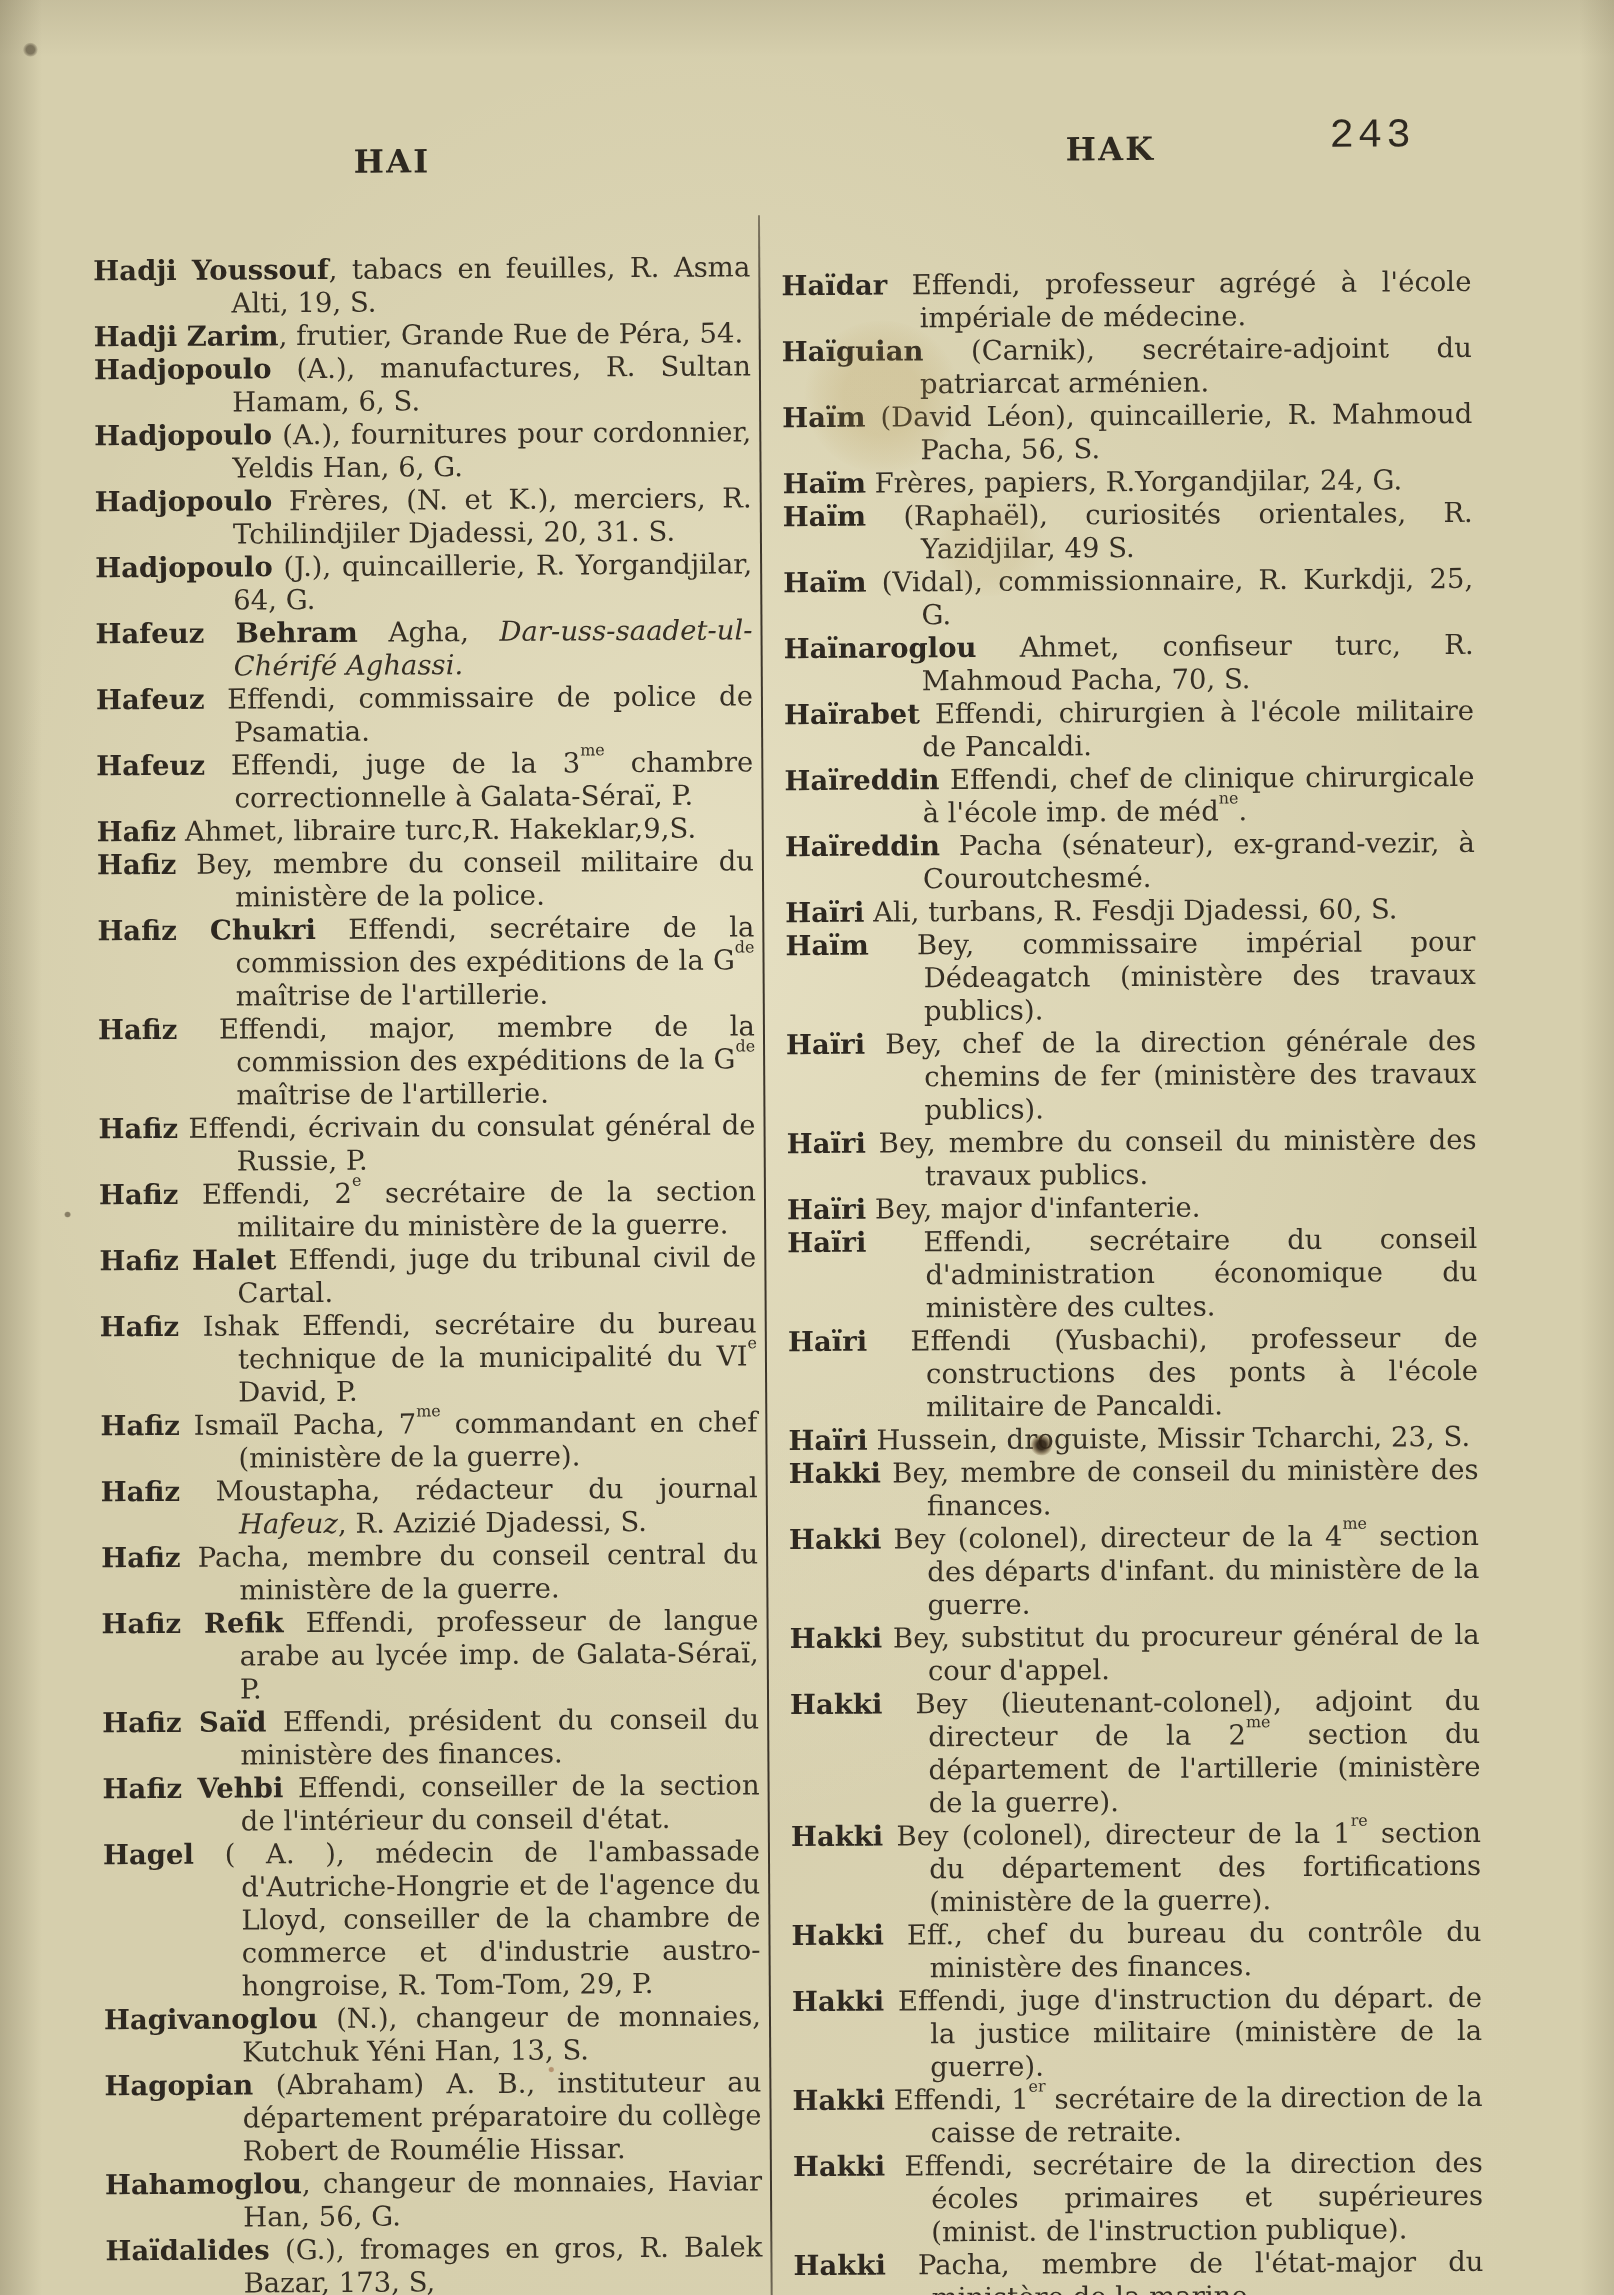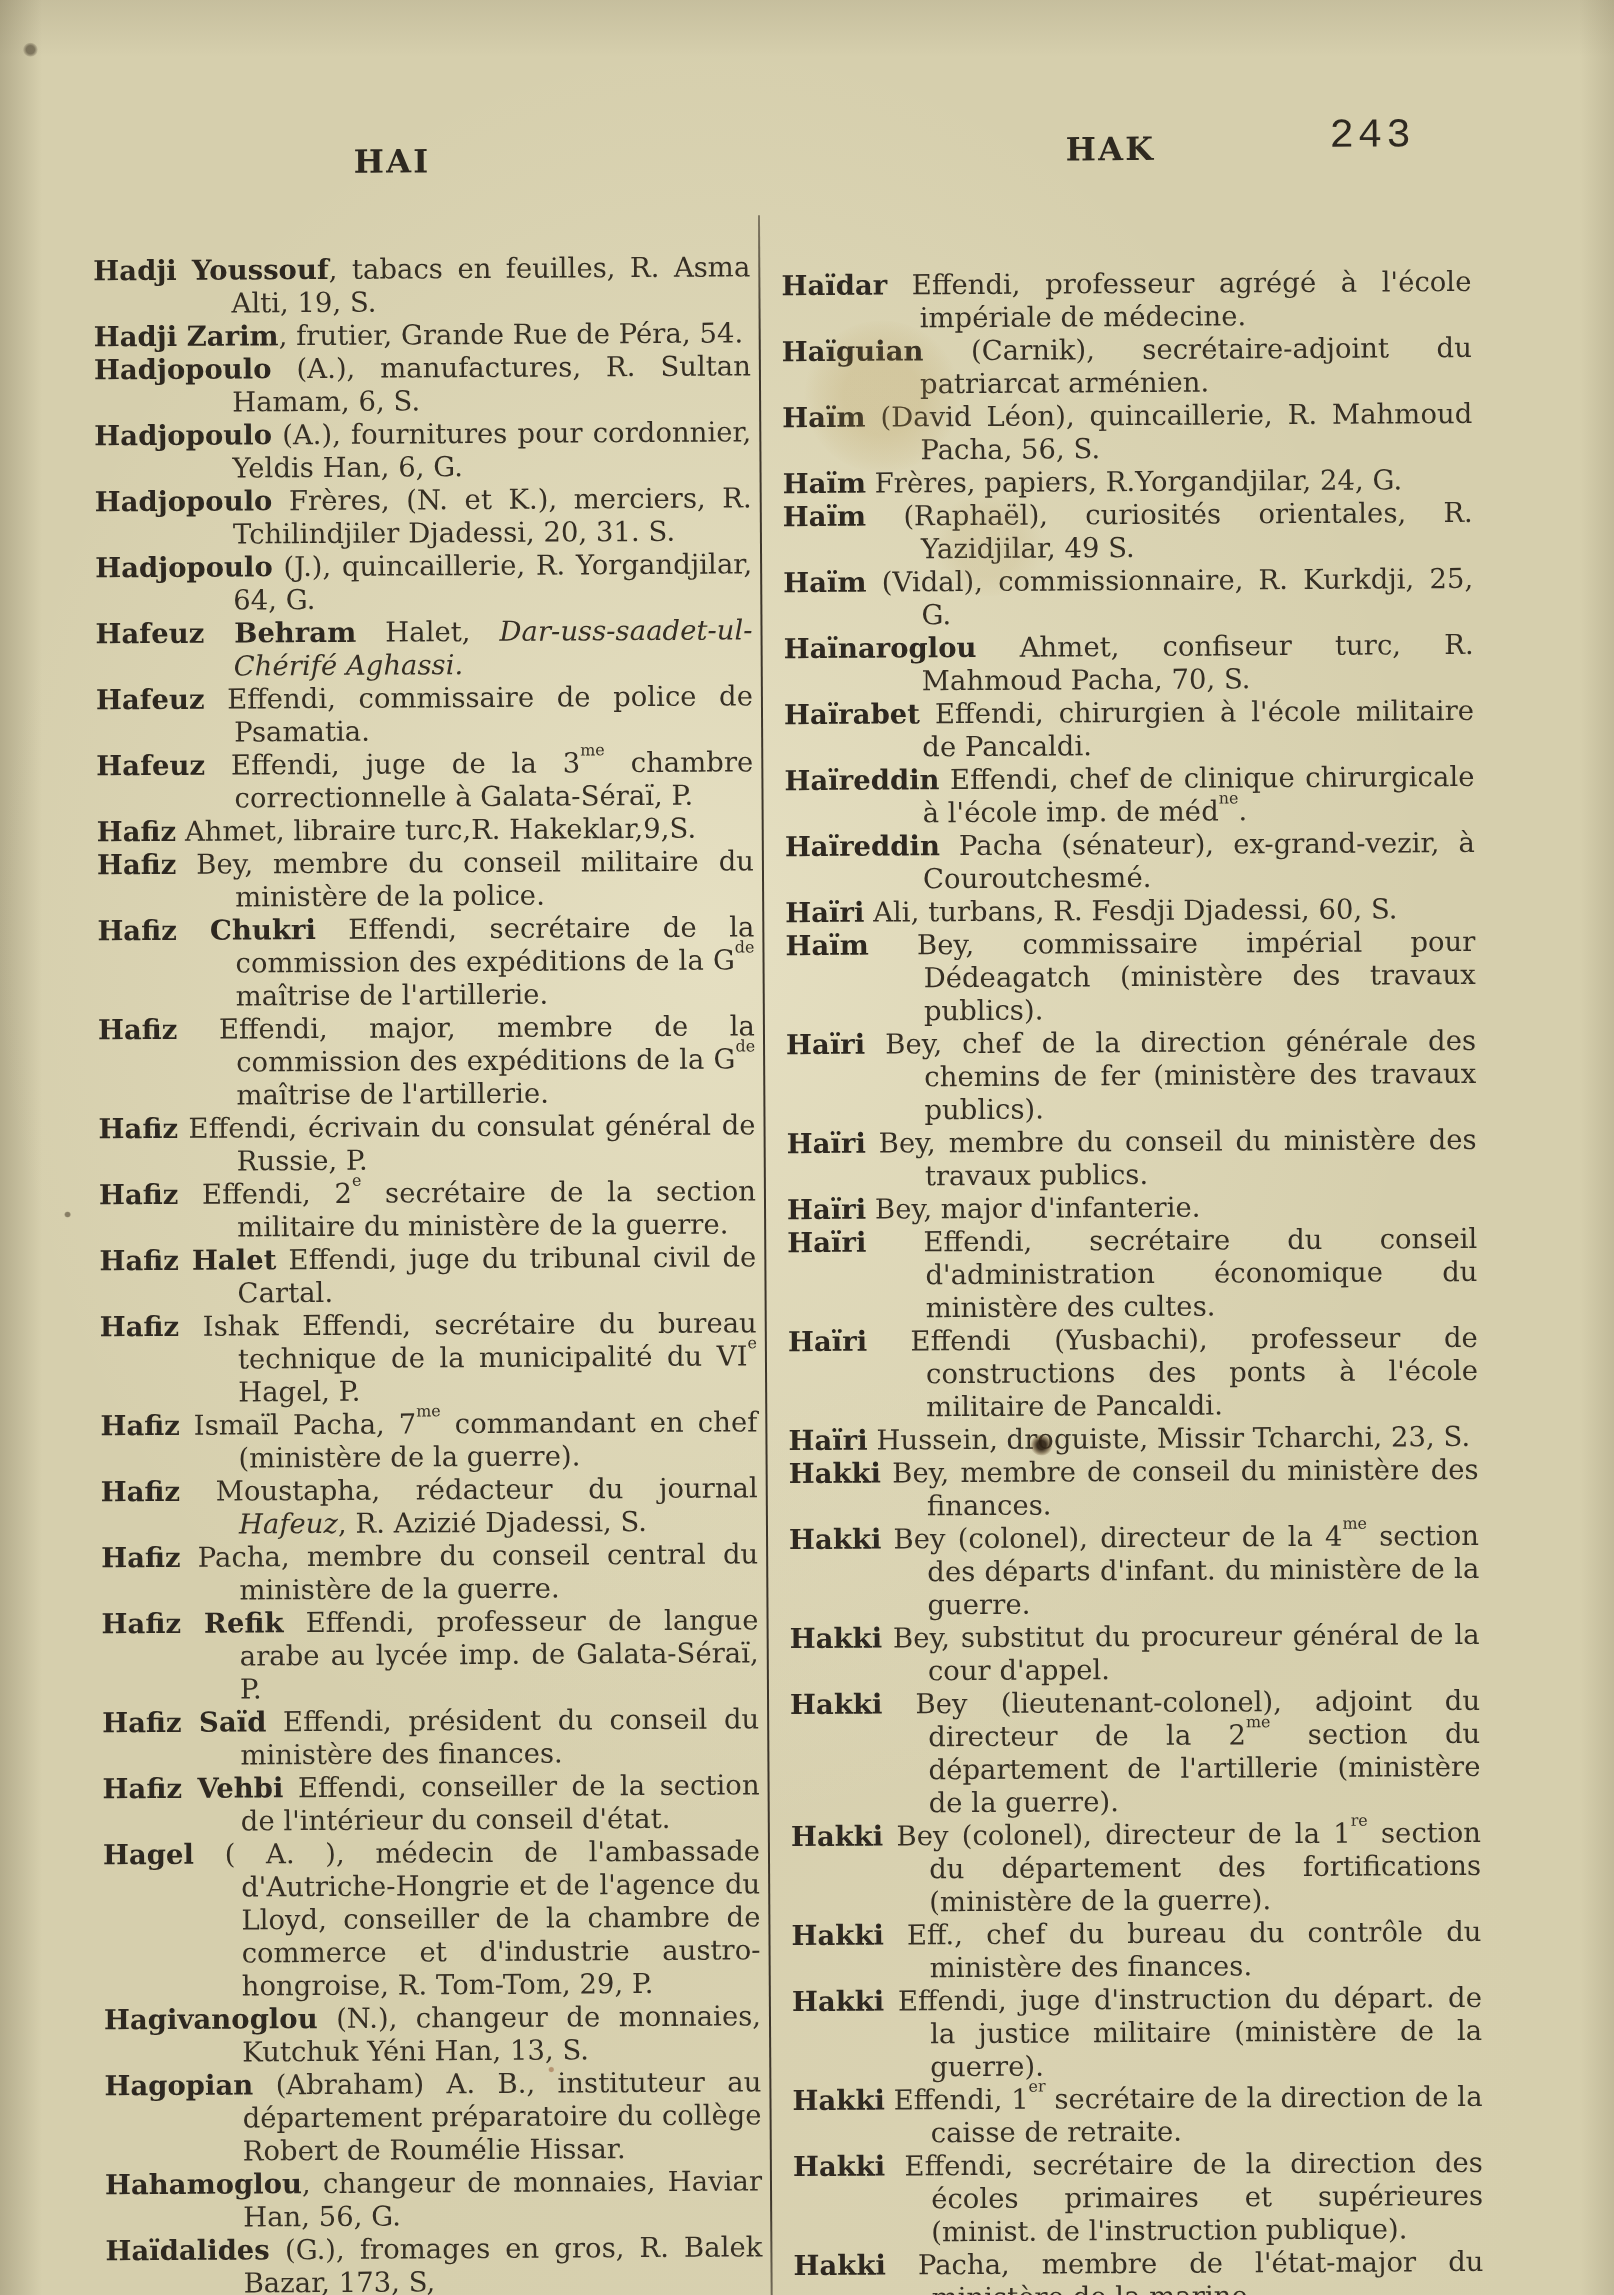--- a/index.html
+++ b/index.html
@@ -73,31 +73,31 @@
 
     <div class="divider"></div>
 
     <div class="col col-left">
         <p class="entry"><span class="b">Hadji Youssouf</span><span>, tabacs en feuilles, R. Asma Alti, 19, S.</span></p>
         <p class="entry"><span class="b">Hadji Zarim</span><span>, frutier, Grande Rue de Péra, 54.</span></p>
         <p class="entry"><span class="b">Hadjopoulo</span><span> (A.), manufactures, R. Sultan Hamam, 6, S.</span></p>
         <p class="entry"><span class="b">Hadjopoulo</span><span> (A.), fournitures pour cordonnier, Yeldis Han, 6, G.</span></p>
         <p class="entry"><span class="b">Hadjopoulo</span><span> Frères, (N. et K.), merciers, R. Tchilindjiler Djadessi, 20, 31. S.</span></p>
         <p class="entry"><span class="b">Hadjopoulo</span><span> (J.), quincaillerie, R. Yorgandjilar, 64, G.</span></p>
-        <p class="entry"><span class="b">Hafeuz Behram</span><span> Halet, </span><span class="i">Dar-uss-saadet-ul-Chérifé Aghassi.</span></p>
+        <p class="entry"><span class="b">Hafeuz Behram</span><span> Agha, </span><span class="i">Dar-uss-saadet-ul-Chérifé Aghassi.</span></p>
         <p class="entry"><span class="b">Hafeuz</span><span> Effendi, commissaire de police de Psamatia.</span></p>
         <p class="entry"><span class="b">Hafeuz</span><span> Effendi, juge de la 3</span><sup>me</sup><span> chambre correctionnelle à Galata-Séraï, P.</span></p>
         <p class="entry"><span class="b">Hafiz</span><span> Ahmet, libraire turc,R. Hakeklar,9,S.</span></p>
         <p class="entry"><span class="b">Hafiz</span><span> Bey, membre du conseil militaire du ministère de la police.</span></p>
         <p class="entry"><span class="b">Hafiz Chukri</span><span> Effendi, secrétaire de la commission des expéditions de la G</span><sup>de</sup><span> maîtrise de l'artillerie.</span></p>
         <p class="entry"><span class="b">Hafiz</span><span> Effendi, major, membre de la commission des expéditions de la G</span><sup>de</sup><span> maîtrise de l'artillerie.</span></p>
         <p class="entry"><span class="b">Hafiz</span><span> Effendi, écrivain du consulat général de Russie, P.</span></p>
         <p class="entry"><span class="b">Hafiz</span><span> Effendi, 2</span><sup>e</sup><span> secrétaire de la section militaire du ministère de la guerre.</span></p>
         <p class="entry"><span class="b">Hafiz Halet</span><span> Effendi, juge du tribunal civil de Cartal.</span></p>
-        <p class="entry"><span class="b">Hafiz</span><span> Ishak Effendi, secrétaire du bureau technique de la municipalité du VI</span><sup>e</sup><span> Hagel, P.</span></p>
+        <p class="entry"><span class="b">Hafiz</span><span> Ishak Effendi, secrétaire du bureau technique de la municipalité du VI</span><sup>e</sup><span> David, P.</span></p>
         <p class="entry"><span class="b">Hafiz</span><span> Ismaïl Pacha, 7</span><sup>me</sup><span> commandant en chef (ministère de la guerre).</span></p>
         <p class="entry"><span class="b">Hafiz</span><span> Moustapha, rédacteur du journal </span><span class="i">Hafeuz</span><span>, R. Azizié Djadessi, S.</span></p>
         <p class="entry"><span class="b">Hafiz</span><span> Pacha, membre du conseil central du ministère de la guerre.</span></p>
         <p class="entry"><span class="b">Hafiz Refik</span><span> Effendi, professeur de langue arabe au lycée imp. de Galata-Séraï, P.</span></p>
         <p class="entry"><span class="b">Hafiz Saïd</span><span> Effendi, président du conseil du ministère des finances.</span></p>
         <p class="entry"><span class="b">Hafiz Vehbi</span><span> Effendi, conseiller de la section de l'intérieur du conseil d'état.</span></p>
         <p class="entry"><span class="b">Hagel</span><span> ( A. ), médecin de l'ambassade d'Autriche-Hongrie et de l'agence du Lloyd, conseiller de la chambre de commerce et d'industrie austro-hongroise, R. Tom-Tom, 29, P.</span></p>
         <p class="entry"><span class="b">Hagivanoglou</span><span> (N.), changeur de monnaies, Kutchuk Yéni Han, 13, S.</span></p>
         <p class="entry"><span class="b">Hagopian</span><span> (Abraham) A. B., instituteur au département préparatoire du collège Robert de Roumélie Hissar.</span></p>
         <p class="entry"><span class="b">Hahamoglou</span><span>, changeur de monnaies, Haviar Han, 56, G.</span></p>

